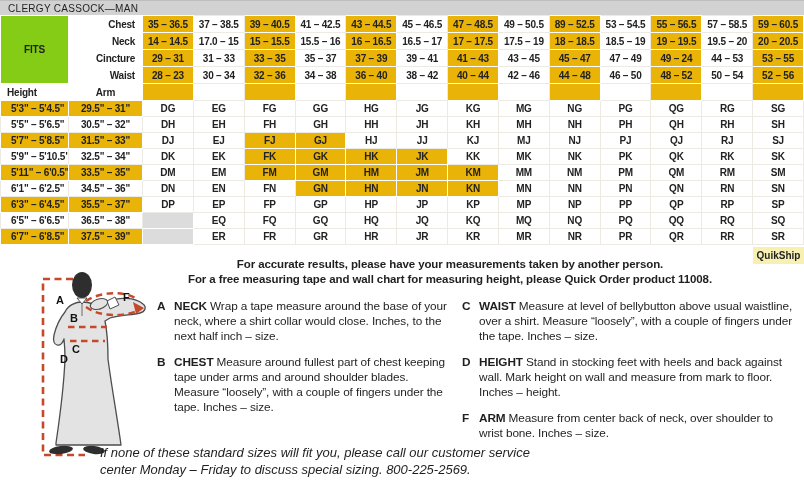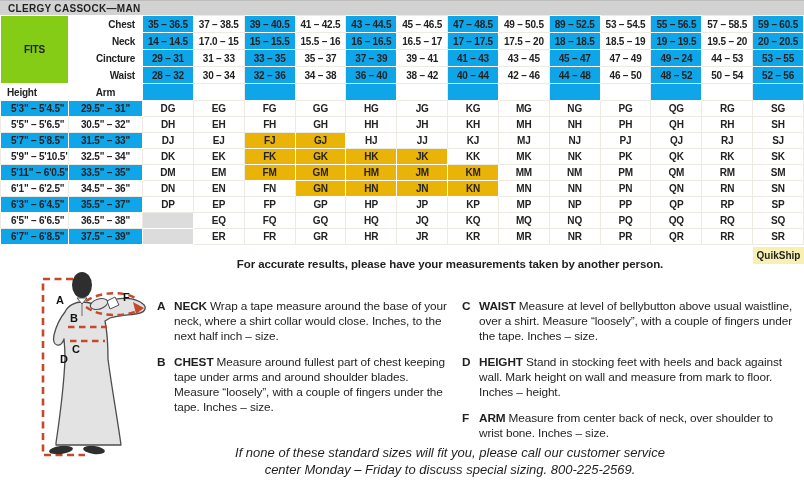--- a/index.html
+++ b/index.html
@@ -3,36 +3,36 @@
 <meta charset="utf-8">
 <style>
   html,body{margin:0;padding:0;}
   body{
     width:804px;height:491px;position:relative;background:#fff;
     font-family:"Liberation Sans",sans-serif;color:#1f1f1f;overflow:hidden;
   }
   
   .title-bar{
     position:absolute;left:0;top:0;width:804px;height:15px;background:#d2d2d2;
-    font-size:10px;font-weight:bold;line-height:15px;padding-left:8px;
+    font-size:10px;font-weight:normal;line-height:15px;padding-left:8px;
     box-sizing:border-box;letter-spacing:.3px;border-top:1px solid #bdbdbd;
   }
   
   table.size-chart{
     position:absolute;left:0;top:15px;width:804px;border-collapse:collapse;
     table-layout:fixed;
   }
   table.size-chart td{
     font-size:10px;font-weight:bold;text-align:center;padding:0;
     white-space:nowrap;overflow:hidden;letter-spacing:-0.2px;color:#222;
   }
   tr.fit-row td{height:16px;}
   tr.hdr-row td{height:16px;}
   tr.size-row td{height:15px;}
-  .c-cream{background:#0ea5e9;border:1px solid #fff;}
+  .c-cream{background:#eab308;border:1px solid #fff;}
   .c-white{background:#ffffff;border:1px solid #eceae2;}
   .c-yellow{background:#eab308;border:1px solid #fff;}
   .c-gray{background:#dcdcdc;border:1px solid #fff;}
   .c-tan{background:#84cc16;border:1px solid #fff;}
   .fits-cell{font-size:11px;letter-spacing:1px;}
   .lbl{background:#fff;border:1px solid #fff;text-align:right !important;padding-right:7px !important;font-size:10.5px;}
   .hdr{background:#fff;border:1px solid #fff;font-size:10.5px;}
   .height-hdr{text-align:left !important;padding-left:6px !important;}
   .height-cell{text-align:left !important;padding-left:10px !important;font-size:9.5px;}
   .arm-cell{font-size:9.8px;}
@@ -50,21 +50,21 @@
   .figure{position:absolute;left:20px;top:271px;width:140px;height:200px;}
   
   .instr-col{position:absolute;top:299px;}
   #col-ab{left:157px;width:292px;}
   #col-cdf{left:462px;width:336px;}
   .instr{display:flex;margin-bottom:11px;font-size:11.8px;line-height:15px;letter-spacing:-0.1px;}
   .instr .letter{width:17px;flex:none;font-weight:bold;}
   .instr .term{font-weight:bold;margin-right:3px;}
   
   .footer{
-    position:absolute;left:100px;top:444px;width:700px;text-align:center;
+    position:absolute;left:100px;top:444px;width:700px;
     font-style:italic;font-size:13px;line-height:17px;
   }
   .footer b{font-weight:normal;}
 </style>
 </head>
 <body>
 
 <div class="title-bar">CLERGY CASSOCK—MAN</div>
 
 <table class="size-chart">
@@ -105,21 +105,21 @@
       </tr>
       <tr class="fit-row">
         <td class="lbl">Neck</td>
         <td class="c-cream">14 – 14.5</td>
         <td class="c-white">17.0 – 15</td>
         <td class="c-cream">15 – 15.5</td>
         <td class="c-white">15.5 – 16</td>
         <td class="c-cream">16 – 16.5</td>
         <td class="c-white">16.5 – 17</td>
         <td class="c-cream">17 – 17.5</td>
-        <td class="c-white">17.5 – 20</td>
+        <td class="c-white">17.5 – 19</td>
         <td class="c-cream">18 – 18.5</td>
         <td class="c-white">18.5 – 19</td>
         <td class="c-cream">19 – 19.5</td>
         <td class="c-white">19.5 – 20</td>
         <td class="c-cream">20 – 20.5</td>
       </tr>
       <tr class="fit-row">
         <td class="lbl">Cincture</td>
         <td class="c-cream">29 – 31</td>
         <td class="c-white">31 – 33</td>
@@ -130,21 +130,21 @@
         <td class="c-cream">41 – 43</td>
         <td class="c-white">43 – 45</td>
         <td class="c-cream">45 – 47</td>
         <td class="c-white">47 – 49</td>
         <td class="c-cream">49 – 24</td>
         <td class="c-white">44 – 53</td>
         <td class="c-cream">53 – 55</td>
       </tr>
       <tr class="fit-row">
         <td class="lbl">Waist</td>
-        <td class="c-cream">28 – 32</td>
+        <td class="c-cream">28 – 23</td>
         <td class="c-white">30 – 34</td>
         <td class="c-cream">32 – 36</td>
         <td class="c-white">34 – 38</td>
         <td class="c-cream">36 – 40</td>
         <td class="c-white">38 – 42</td>
         <td class="c-cream">40 – 44</td>
         <td class="c-white">42 – 46</td>
         <td class="c-cream">44 – 48</td>
         <td class="c-white">46 – 50</td>
         <td class="c-cream">48 – 52</td>
@@ -321,20 +321,21 @@
         <td class="c-white">RR</td>
         <td class="c-white">SR</td>
       </tr>
     </tbody>
 </table>
 
 <div class="quikship">QuikShip</div>
 
 <div class="notes">
   <span>For accurate results, please have your measurements taken by another person.</span><br>
+  <span>For a free measuring tape and wall chart for measuring height, please Quick Order product 11008.</span>
 </div>
 
 <svg class="figure" viewBox="0 0 140 200" xmlns="http://www.w3.org/2000/svg">
 
   <path d="M53,8 H23 V184 H65" fill="none" stroke="#c7492b" stroke-width="2.6" stroke-dasharray="7 4.5"></path>
 
   <g fill="#2e2e2e">
     <ellipse cx="41" cy="179" rx="12" ry="4" transform="rotate(-7 41 179)"></ellipse>
     <ellipse cx="74" cy="179" rx="11" ry="4" transform="rotate(7 74 179)"></ellipse>
   </g>

